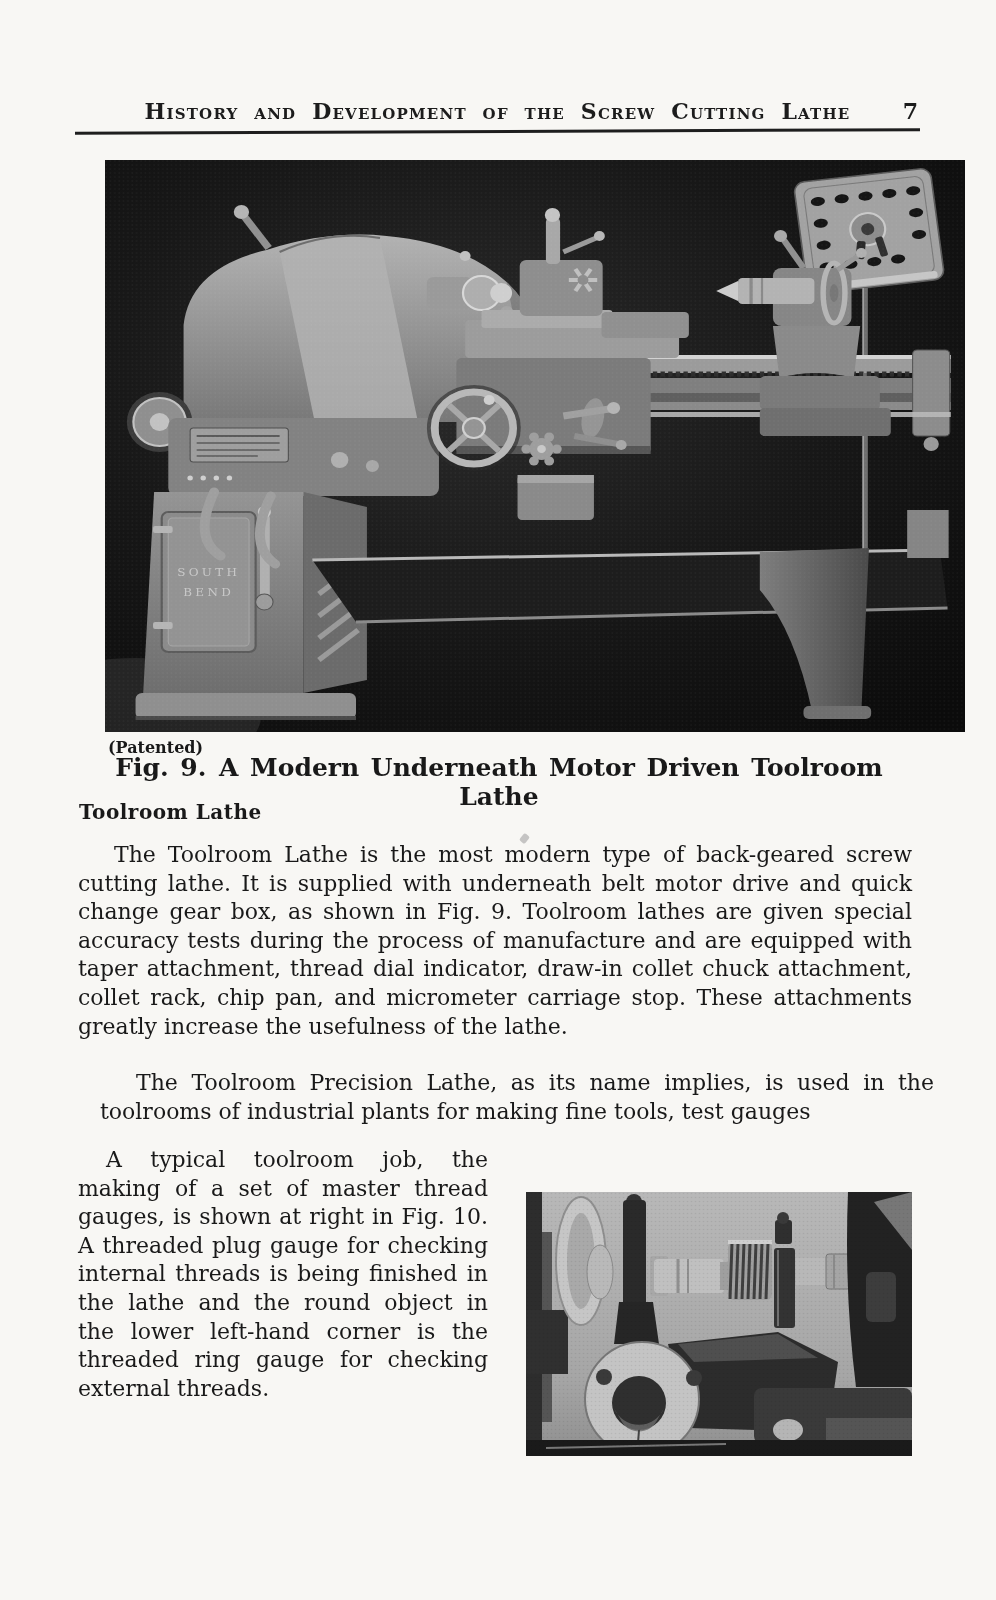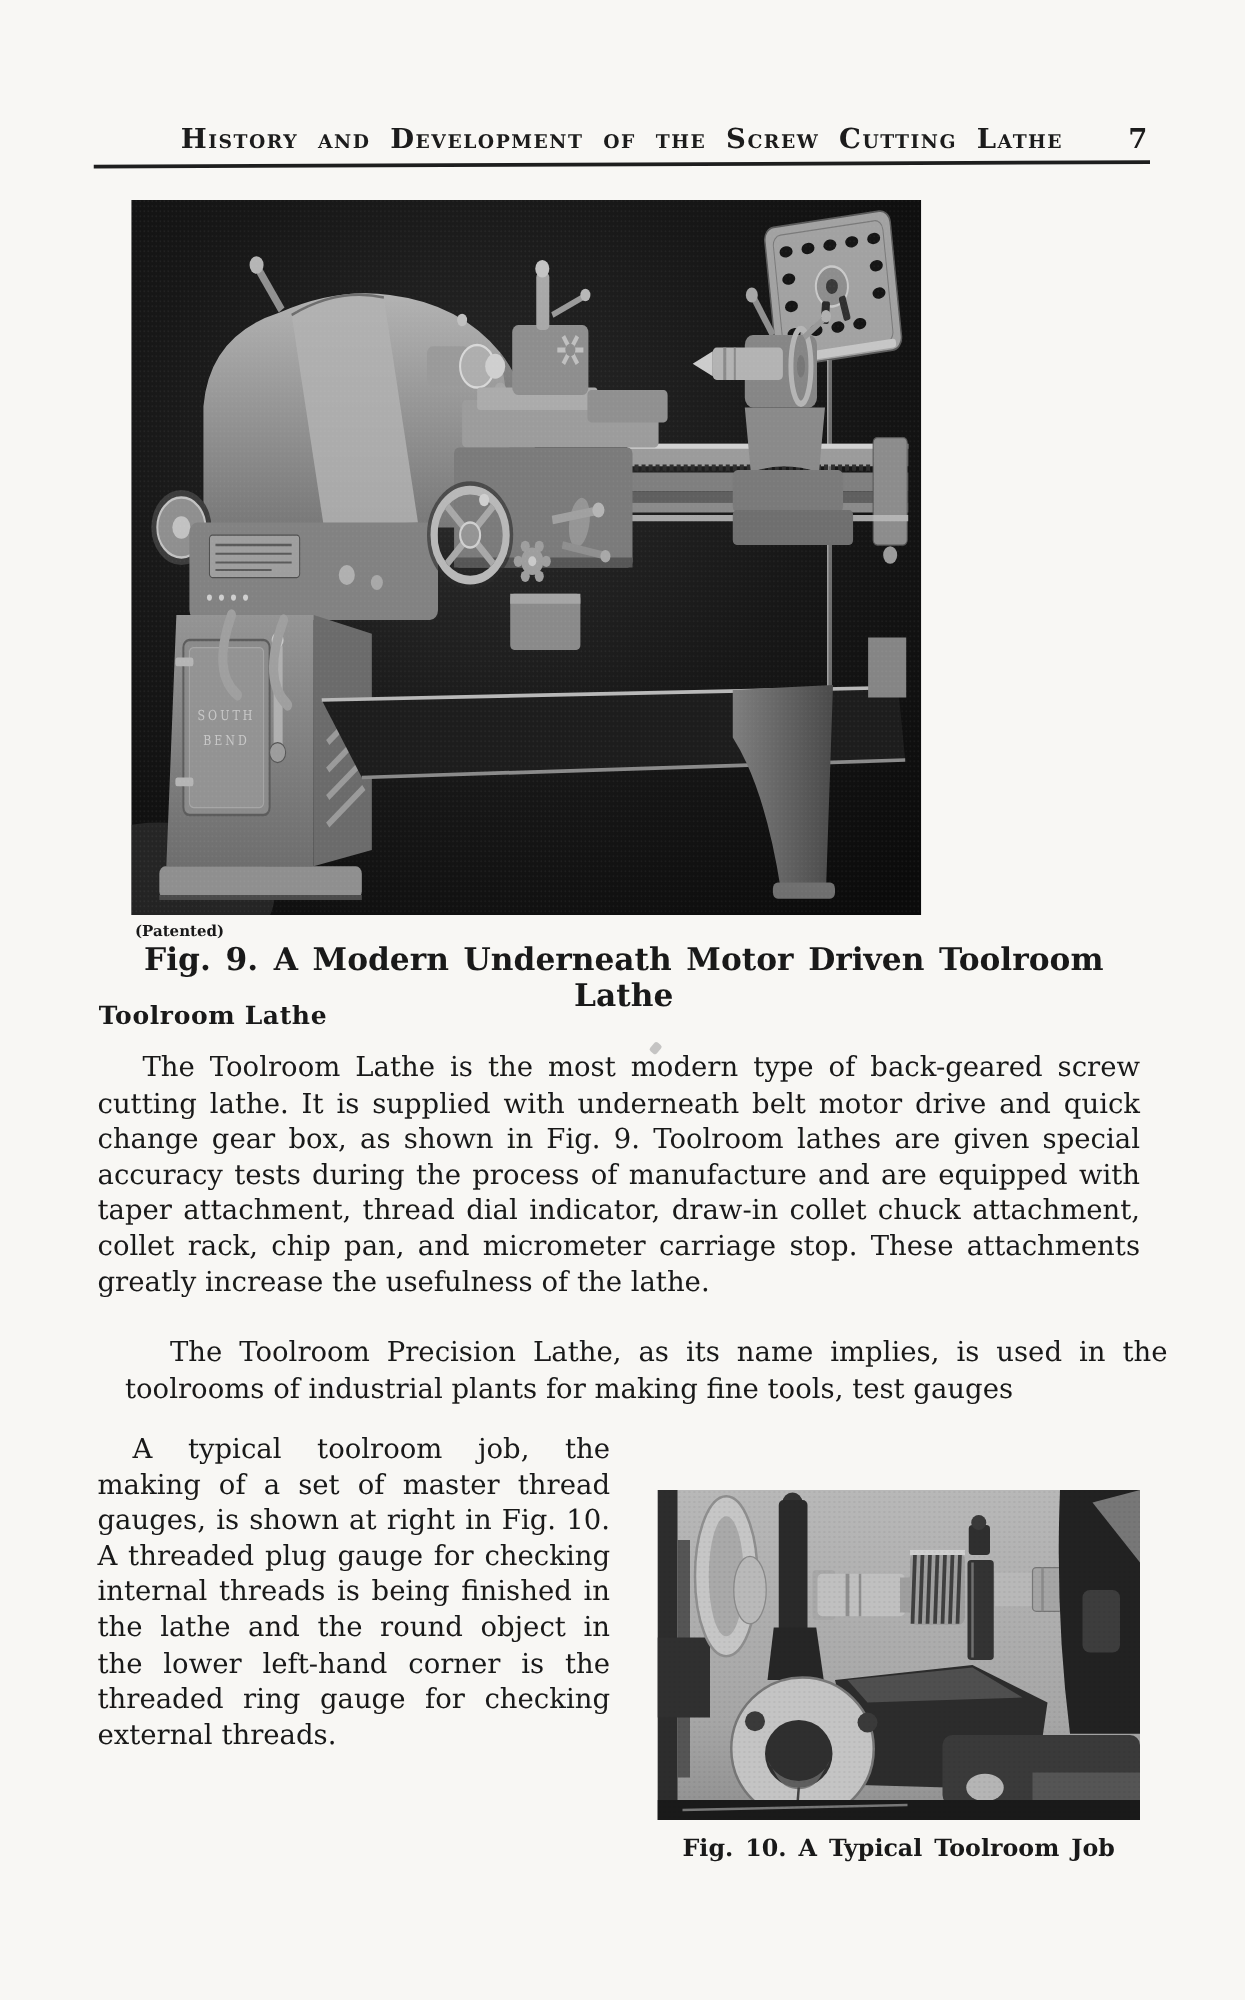--- a/index.html
+++ b/index.html
@@ -25,24 +25,24 @@
   .page-num{
     position:absolute;right:2px;top:0;
     font-variant:normal;letter-spacing:0;word-spacing:0;
     font-size:22px;font-weight:bold;
   }
   .head-rule{
     position:absolute;left:75px;top:130px;width:845px;height:3px;
     background:#1e1e1e;transform:rotate(-0.25deg);
   }
   
-  .fig9{position:absolute;left:105px;top:160px;width:632px;height:572px;margin:0;}
+  .fig9{position:absolute;left:105px;top:160px;width:860px;height:572px;margin:0;}
   .fig9 svg{display:block;width:100%;height:100%;}
   .fig9-cap{position:absolute;left:105px;top:736px;width:788px;height:50px;}
-  .patented{position:absolute;left:3px;top:2px;font-size:12px;font-weight:bold;}
+  .patented{position:absolute;left:3px;top:2px;font-size:16px;font-weight:bold;}
   .cap-text{padding-top:17px;text-align:center;font-size:25px;font-weight:bold;word-spacing:3px;}
   
   .sec-head{position:absolute;left:79px;top:800px;margin:0;font-size:20px;font-weight:bold;letter-spacing:0.5px;}
   .bodytext{font-size:22px;line-height:28.6px;text-align:justify;margin:0;}
   .p1{position:absolute;left:78px;top:841px;width:834px;text-indent:36px;}
   .p2{position:absolute;left:78px;top:1069px;width:834px;text-indent:36px;margin-left:22px;}
   .cols{position:absolute;left:78px;top:1126px;width:834px;display:flex;align-items:flex-start;}
   .leftcol{width:410px;}
   .p2b{margin:0;}
   .p3{margin:20px 0 0 0;text-indent:28px;}
@@ -390,17 +390,16 @@
             <ellipse cx="262" cy="238" rx="15" ry="11" fill="#b5b5b5"></ellipse>
             <rect x="300" y="226" width="86" height="26" fill="#555555"></rect>
           </g>
 
           <rect x="0" y="248" width="386" height="16" fill="#1a1a1a"></rect>
           <line x1="20" y1="256" x2="200" y2="252" stroke="#777" stroke-width="2"></line>
 
           <rect x="0" y="0" width="386" height="264" fill="url(#ht2)" opacity="0.07"></rect>
         </svg>
       </figure>
-      <div class="fig10-cap">Fig. 10. A Typical Toolroom Job</div>
     </div>
   </div>
 
 </div>
 
 </body></html>

